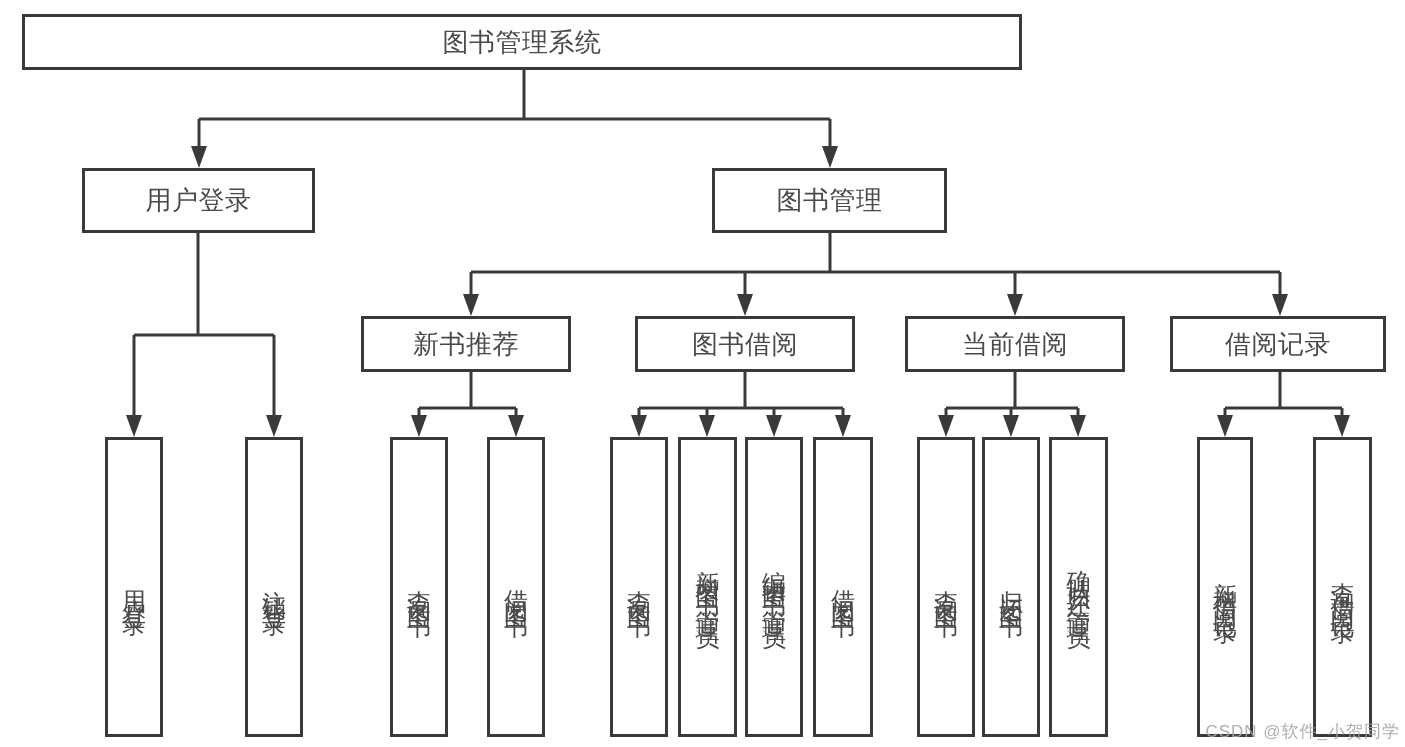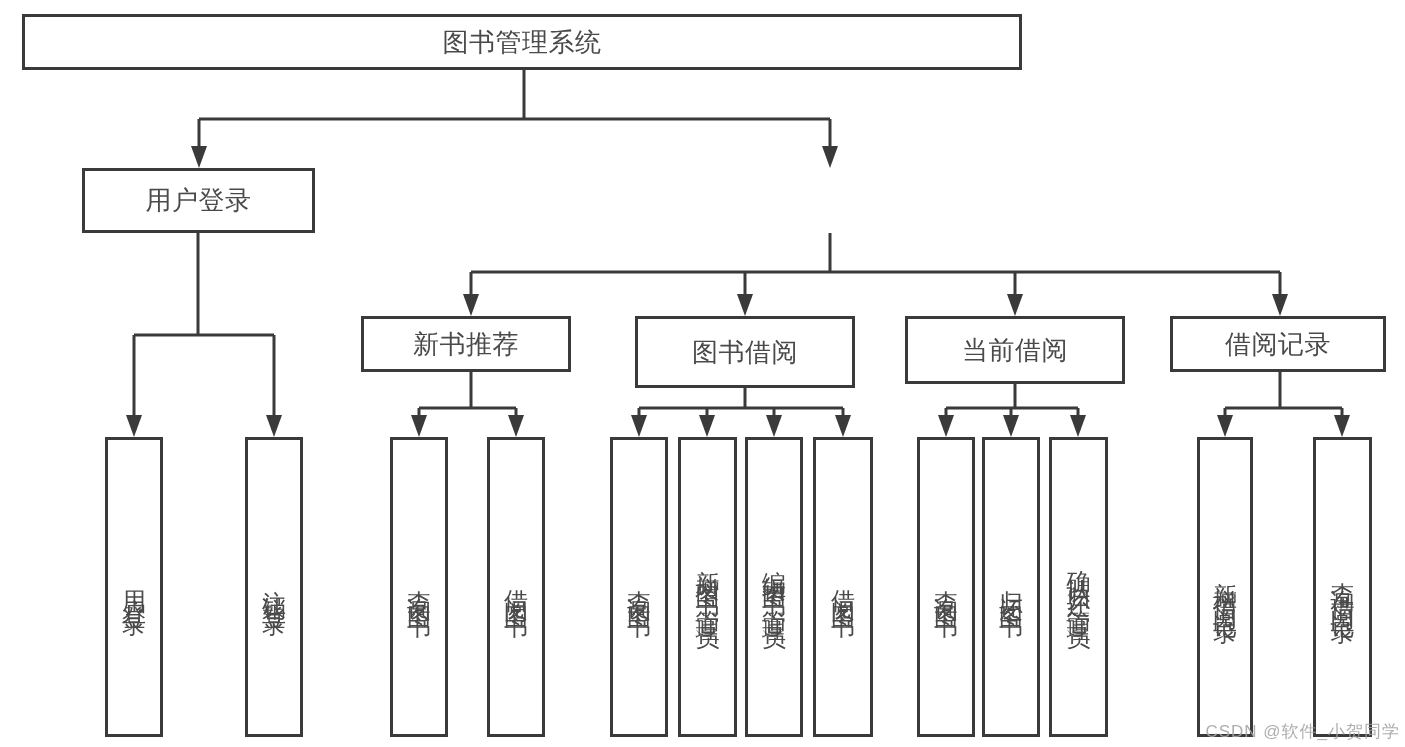--- a/index.html
+++ b/index.html
@@ -36,22 +36,22 @@
     font-size: 24px;
     letter-spacing: 8px;
     color: #4a4a4a;
     white-space: nowrap;
   }
   
   .n-root    { left: 22px;   top: 14px;  width: 1000px; height: 56px; }
   .n-user    { left: 82px;   top: 168px; width: 233px;  height: 65px; }
   .n-mgmt    { left: 712px;  top: 168px; width: 235px;  height: 65px; }
   .n-newbook { left: 361px;  top: 316px; width: 210px;  height: 56px; }
-  .n-borrow  { left: 635px;  top: 316px; width: 220px;  height: 72px; }
-  .n-current { left: 905px;  top: 316px; width: 220px;  height: 68px; }
+  .n-borrow  { left: 635px;  top: 316px; width: 220px;  height: 56px; }
+  .n-current { left: 905px;  top: 316px; width: 220px;  height: 56px; }
   .n-records { left: 1170px; top: 316px; width: 216px;  height: 56px; }
   
   .l-u1 { left: 105px;  width: 58px; }
   .l-u2 { left: 245px;  width: 58px; }
   .l-n1 { left: 390px;  width: 58px; }
   .l-n2 { left: 487px;  width: 58px; }
   .l-b1 { left: 610px;  width: 58px; }
   .l-b2 { left: 678px;  width: 59px; }
   .l-b3 { left: 745px;  width: 58px; }
   .l-b4 { left: 813px;  width: 60px; }
@@ -119,20 +119,21 @@
       <polygon points="1003,415 1019,415 1011,437"></polygon>
       <polygon points="1070,415 1086,415 1078,437"></polygon>
       <polygon points="1217,415 1233,415 1225,437"></polygon>
       <polygon points="1334,415 1350,415 1342,437"></polygon>
     </g>
   </svg>
 
   <div class="node hnode n-root">图书管理系统</div>
 
   <div class="node hnode n-user">用户登录</div>
+  <div class="node hnode n-mgmt">图书管理</div>
 
   <div class="node hnode n-newbook">新书推荐</div>
   <div class="node hnode n-borrow">图书借阅</div>
   <div class="node hnode n-current">当前借阅</div>
   <div class="node hnode n-records">借阅记录</div>
 
   <div class="node vnode l-u1">
     <span class="vtext">用户登录</span>
   </div>
   <div class="node vnode l-u2">

